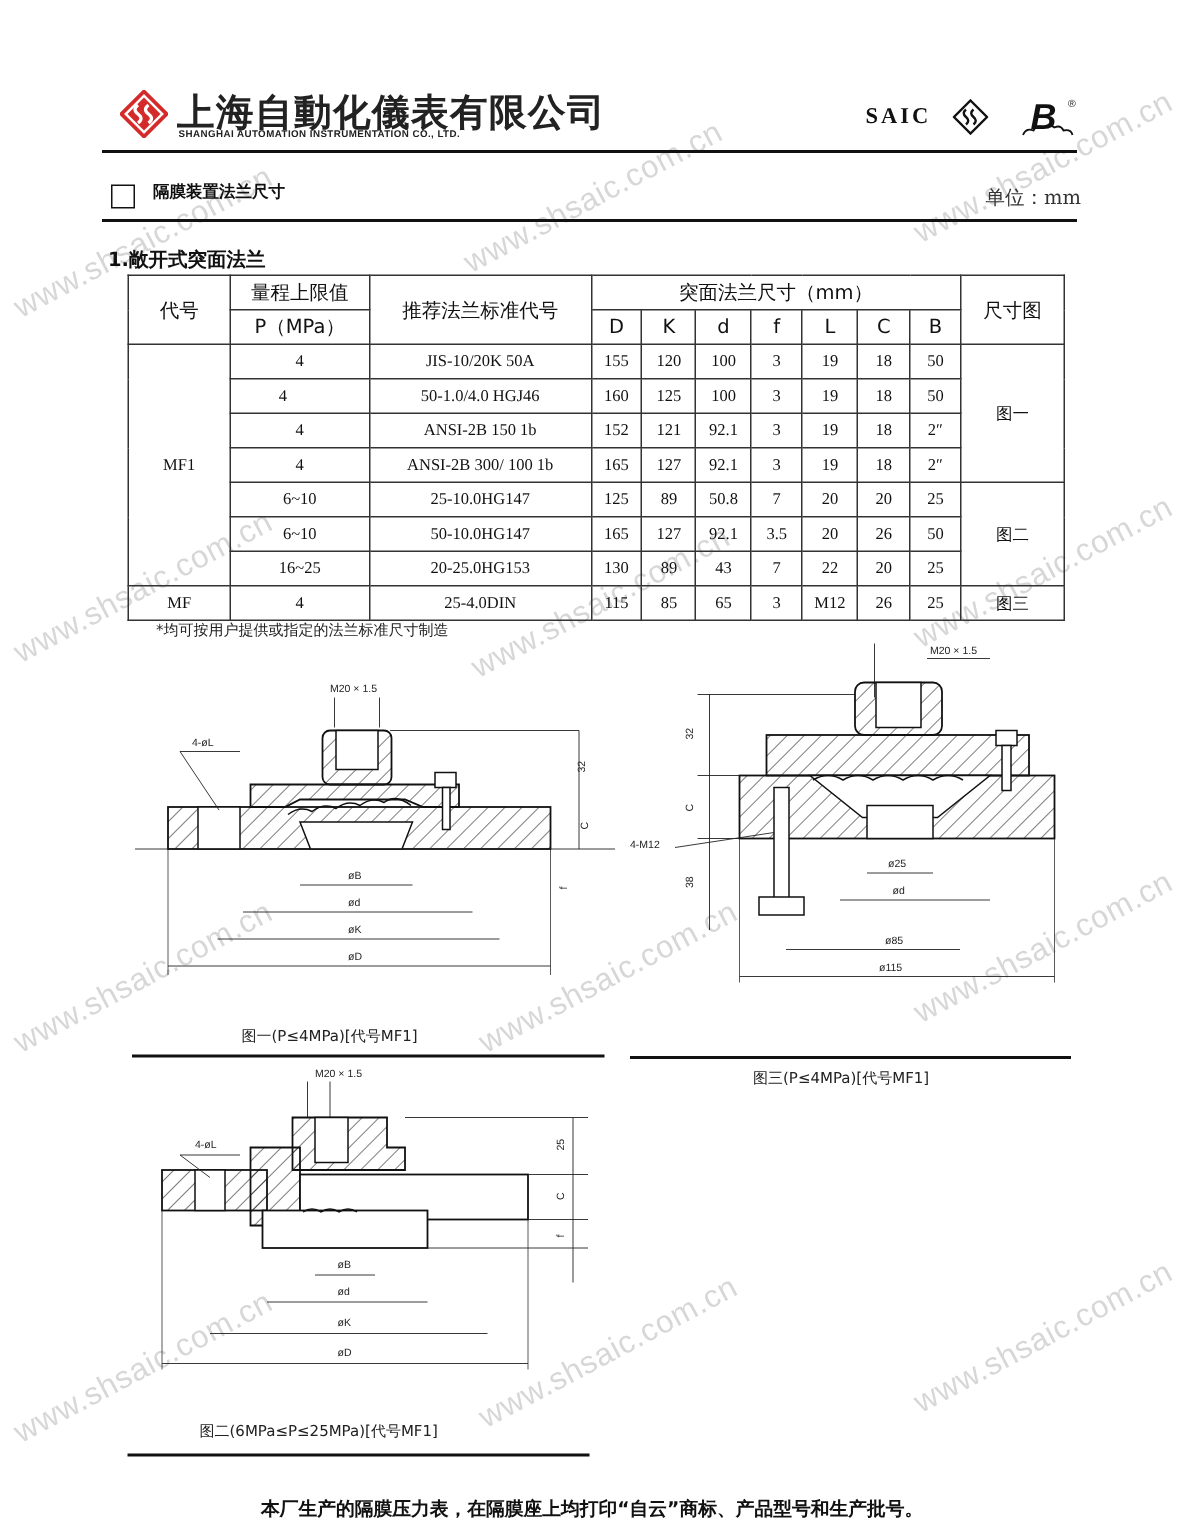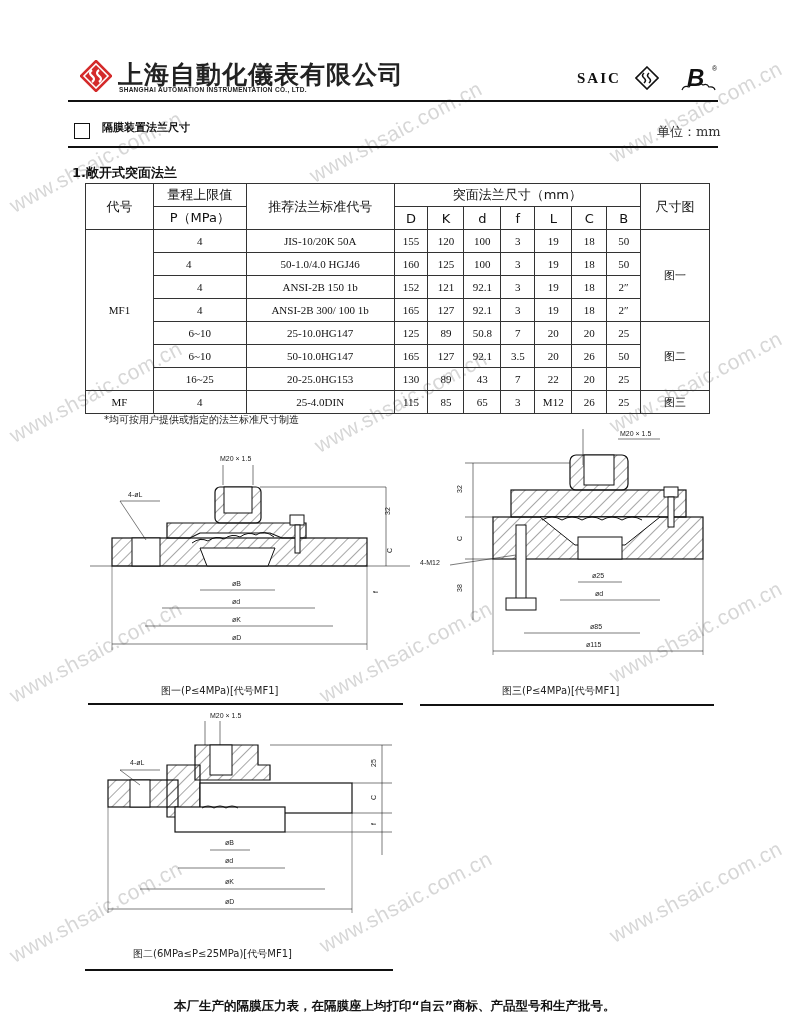--- a/index.html
+++ b/index.html
@@ -278,21 +278,21 @@
   <line x1="140" y1="175" x2="240" y2="175" stroke="#222" stroke-width="0.6"></line>
   <text x="175" y="171" font-size="7" fill="#222">ød</text>
   <line x1="104" y1="208" x2="220" y2="208" stroke="#222" stroke-width="0.6"></line>
   <text x="170" y="204" font-size="7" fill="#222">ø85</text>
   <line x1="73" y1="226" x2="283" y2="226" stroke="#222" stroke-width="0.6"></line>
   <text x="166" y="222" font-size="7" fill="#222">ø115</text>
   <line x1="73" y1="134" x2="73" y2="230" stroke="#222" stroke-width="0.5"></line>
   <line x1="283" y1="134" x2="283" y2="230" stroke="#222" stroke-width="0.5"></line>
 </svg>
 </div>
-<div class="abs cap" style="left:502px;top:684px;">图三(P≤4MPa)[代号MF1]</div>
+<div class="abs cap" style="left:502px;top:712px;">图三(P≤4MPa)[代号MF1]</div>
 <div class="rule" style="left:420px;top:704px;width:294px;height:2px;"></div>
 
 <div class="abs" style="left:100px;top:705px;width:310px;height:210px;">
 <svg width="310" height="210" viewBox="0 0 310 210">
   <text x="110" y="13" font-size="7" fill="#222">M20 × 1.5</text>
   <line x1="105" y1="16" x2="105" y2="40" stroke="#222" stroke-width="0.6"></line>
   <line x1="120" y1="16" x2="120" y2="40" stroke="#222" stroke-width="0.6"></line>
   <polygon points="95,40 158,40 158,60 170,60 170,75 95,75" fill="url(#hatch)" stroke="#111" stroke-width="1.2"></polygon>
   <rect x="110" y="40" width="22" height="30" fill="#fff" stroke="#111" stroke-width="1"></rect>
   <polygon points="67,60 100,60 100,112 67,112" fill="url(#hatch)" stroke="#111" stroke-width="1.2"></polygon>

